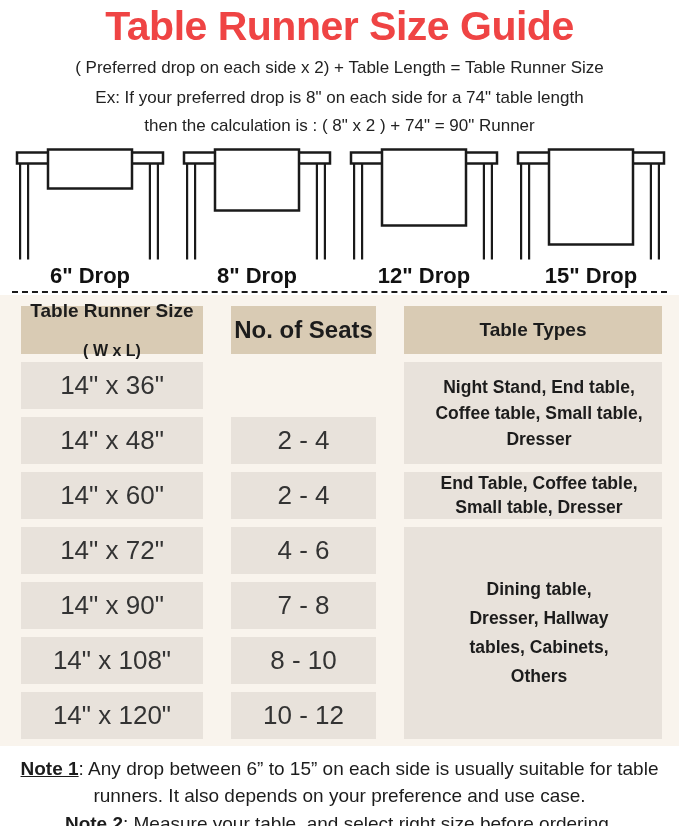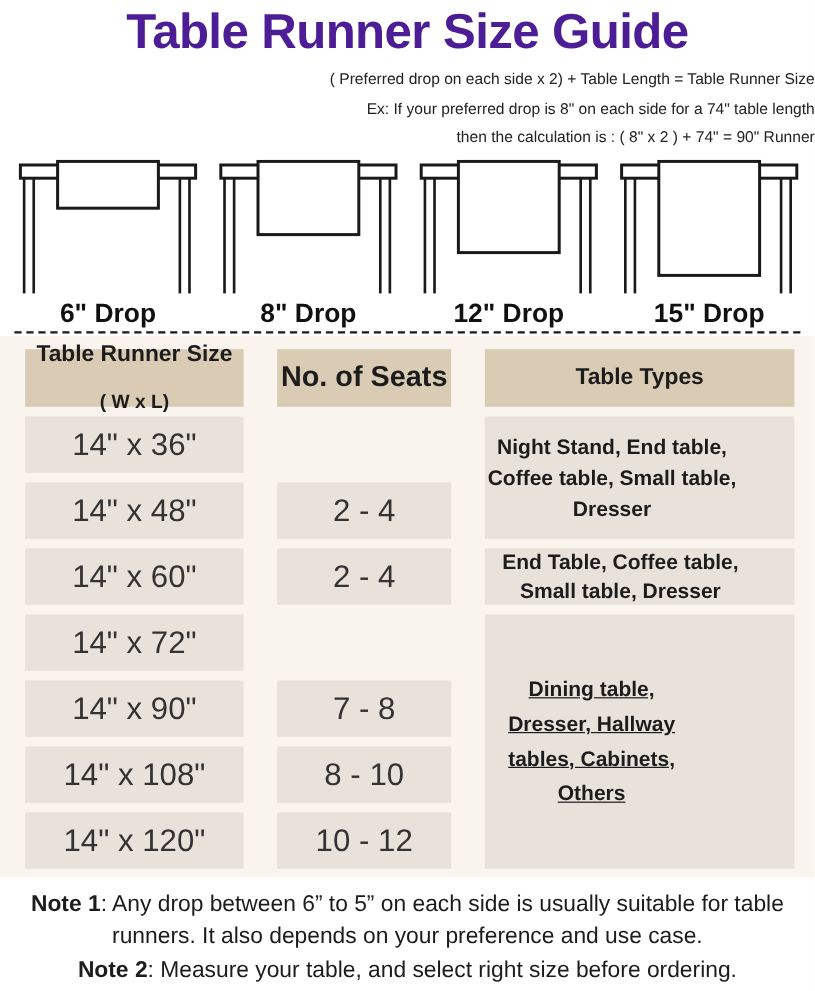--- a/index.html
+++ b/index.html
@@ -8,24 +8,24 @@
     background:#ffffff;
     font-family:"Liberation Sans", sans-serif;
     color:#1c1c1c;
     overflow:hidden;
   }
   .page { width:679px; height:826px; }
 
   
   .title {
     font-size:41px; font-weight:bold; text-align:center;
-    letter-spacing:-0.5px; margin:3px 0 8px 0; color:#4c1d95;
+    letter-spacing:-0.5px; margin:3px 0 8px 0; color:#ef4444;
   }
   .formula-line {
-    font-size:13px; text-align:right; margin:0 0 8px 0; color:#222;
+    font-size:17px; text-align:center; margin:0 0 8px 0; color:#222;
   }
   .formula-line.first { margin-bottom:10px; }
 
   
   .figures {
     display:flex; justify-content:space-between;
     padding:4px 12px 0 14px;
   }
   .fig-col { display:flex; flex-direction:column; align-items:center; width:152px; }
   .fig-col svg { display:block; }
@@ -59,42 +59,42 @@
   .hcell .main { font-size:19px; font-weight:bold; line-height:1.15; }
   .hcell .sub  { font-size:16px; font-weight:bold; }
   .hcell.seats .main { font-size:24px; }
   .cell {
     background:#e8e2db;
     display:flex; align-items:center; justify-content:center;
     font-size:26px; color:#333;
   }
   .typecell {
     background:#e8e2db;
-    display:flex; align-items:center; justify-content:flex-start;
+    display:flex; align-items:center; justify-content:center;
     font-size:17.5px; font-weight:bold; text-align:center;
-    line-height:1.5; color:#1c1c1c;
+    line-height:1.5; color:#1c1c1c;padding-left:12px;
   }
   .typecell.tight { line-height:1.35; }
   .typecell span { display:block; }
   .tg0 span { max-width:212px; }
   .tg1 span { max-width:226px; }
-  .tg2 span { max-width:178px; line-height:1.65;text-decoration:underline; }
+  .tg2 span { max-width:178px; line-height:1.65; }
 
   
   .r0 { grid-row:2; } .r1 { grid-row:3; } .r2 { grid-row:4; } .r3 { grid-row:5; }
   .r4 { grid-row:6; } .r5 { grid-row:7; } .r6 { grid-row:8; }
   .c1 { grid-column:1;gap:21px; } .c2 { grid-column:2; } .c3 { grid-column:3; }
   .span12 { grid-row:2 / span 2; grid-column:3; }
   .span3  { grid-row:4; grid-column:3; }
   .span47 { grid-row:5 / span 4; grid-column:3; }
 
   
   .notes { padding:9px 2px 0 2px; text-align:center; }
   .notes p { margin:0 0 1px 0; font-size:19px; line-height:1.43; color:#1c1c1c; }
-  .notes .nlabel { font-weight:bold; }
+  .notes .nlabel { font-weight:bold;text-decoration:underline; }
 </style>
 </head>
 <body>
 
 <div class="page">
 
   <h1 class="title">Table Runner Size Guide</h1>
   <p class="formula-line first">( Preferred drop on each side x 2) + Table Length = Table Runner Size</p>
   <p class="formula-line">Ex: If your preferred drop is 8" on each side for a 74" table length</p>
   <p class="formula-line">then the calculation is : ( 8" x 2 ) + 74" = 90" Runner</p>
@@ -161,20 +161,21 @@
       <div class="hcell c3" style="grid-row:1">
         <span class="main">Table Types</span>
       </div>
 
       <div class="cell c1 r0">14" x 36"</div>
       <div class="cell c1 r1">14" x 48"</div>
       <div class="cell c2 r1">2 - 4</div>
       <div class="cell c1 r2">14" x 60"</div>
       <div class="cell c2 r2">2 - 4</div>
       <div class="cell c1 r3">14" x 72"</div>
+      <div class="cell c2 r3">4 - 6</div>
       <div class="cell c1 r4">14" x 90"</div>
       <div class="cell c2 r4">7 - 8</div>
       <div class="cell c1 r5">14" x 108"</div>
       <div class="cell c2 r5">8 - 10</div>
       <div class="cell c1 r6">14" x 120"</div>
       <div class="cell c2 r6">10 - 12</div>
 
       <div class="typecell tg0 span12">
         <span>Night Stand, End table, Coffee table, Small table, Dresser</span>
       </div>
@@ -182,17 +183,17 @@
         <span>End Table, Coffee table, Small table, Dresser</span>
       </div>
       <div class="typecell tg2 span47">
         <span>Dining table, Dresser, Hallway tables, Cabinets, Others</span>
       </div>
 
     </div>
   </div>
 
   <div class="notes">
-    <p><span class="nlabel">Note 1</span><span>: Any drop between 6” to 5” on each side is usually suitable for table runners. It also depends on your preference and use case.</span></p>
+    <p><span class="nlabel">Note 1</span><span>: Any drop between 6” to 15” on each side is usually suitable for table runners. It also depends on your preference and use case.</span></p>
     <p><span class="nlabel">Note 2</span><span>: Measure your table, and select right size before ordering.</span></p>
   </div>
 
 </div>
 
 </body></html>

